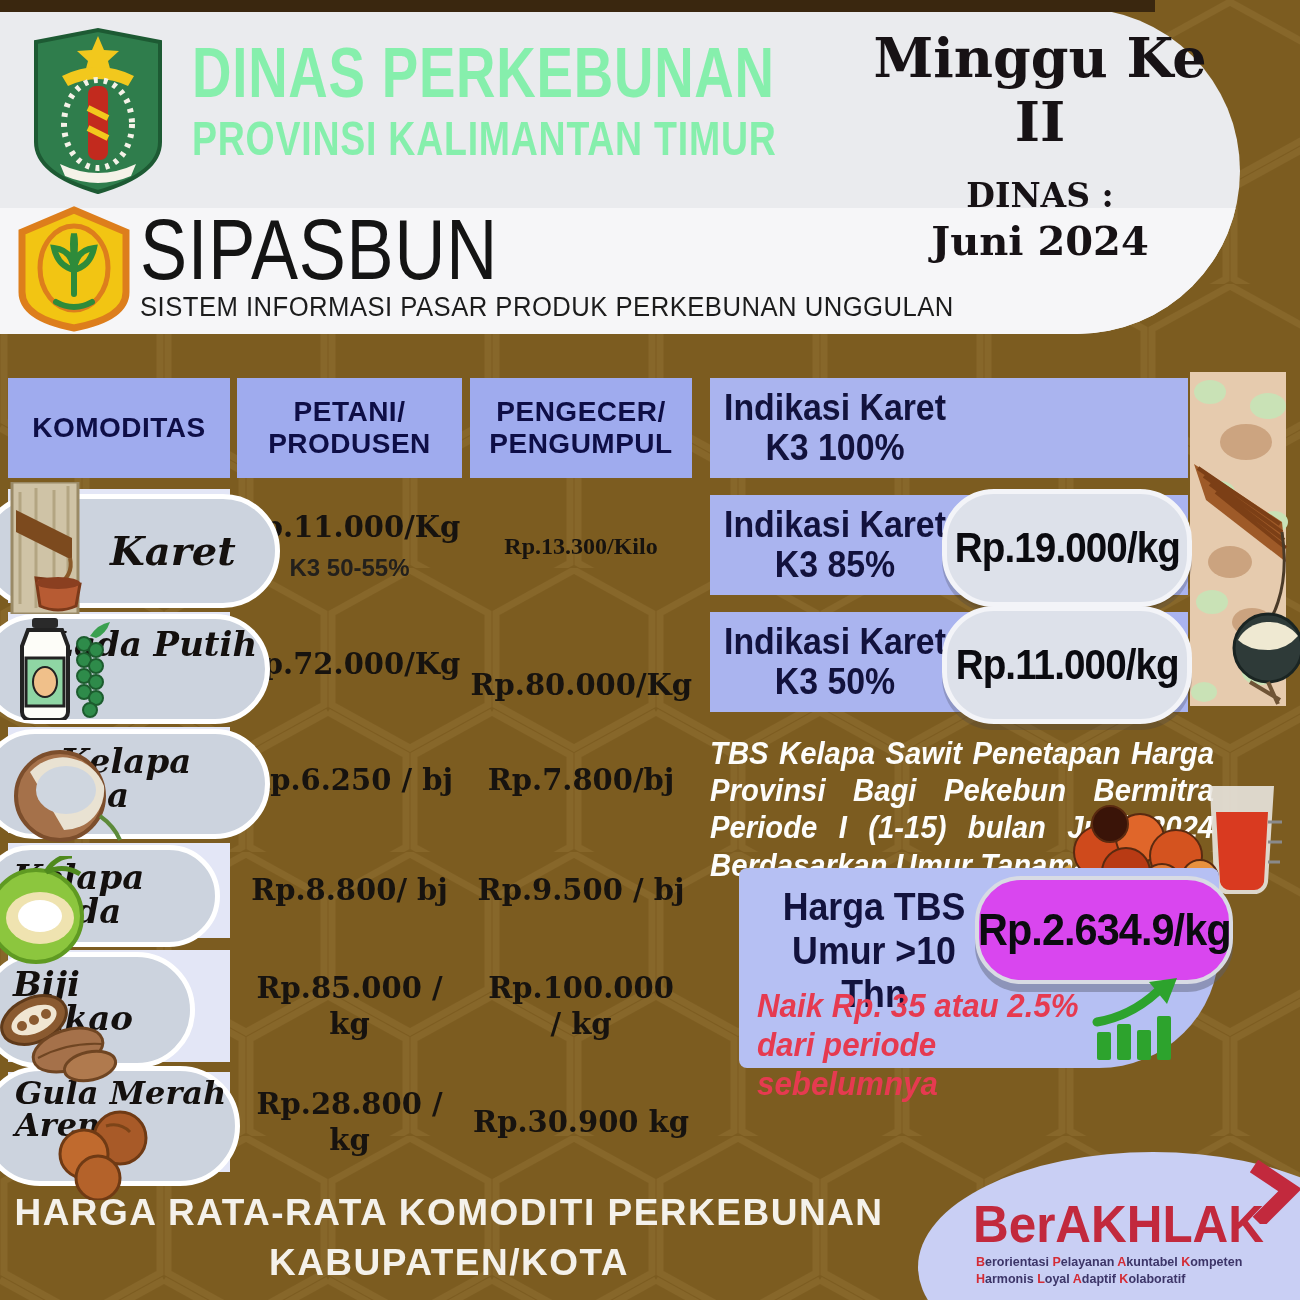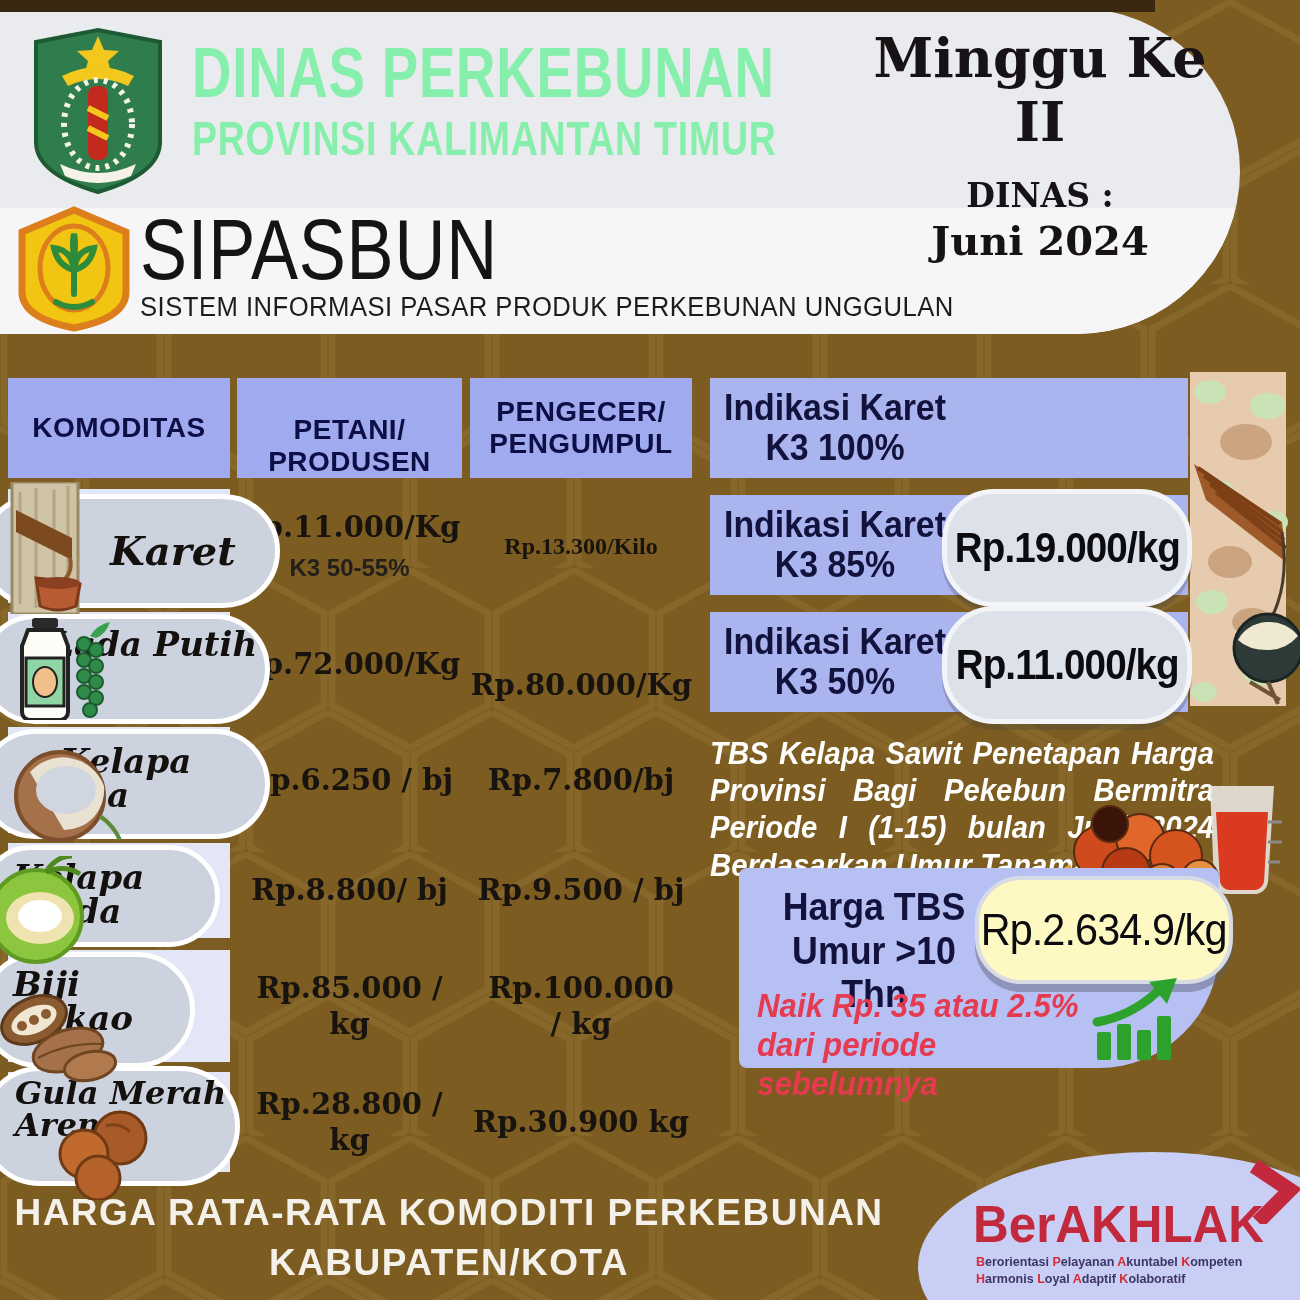--- a/index.html
+++ b/index.html
@@ -53,23 +53,23 @@
     display:flex;align-items:center;justify-content:center;color:#0b0b10;font-weight:700;font-size:42px;z-index:3;
     letter-spacing:-1px;}
   .pill span{transform:scaleX(.92);}
   .rubber-img{left:1190px;top:372px;z-index:1;}
   .tbs-par{left:710px;top:735px;width:525px;z-index:2;color:#fdfdfb;font-weight:700;font-style:italic;
     font-size:30.5px;line-height:1.22;text-align:justify;transform:scaleX(.96);transform-origin:left;}
   .palm-img{left:1040px;top:768px;z-index:2;}
   .tbsbox{left:710px;top:868px;width:480px;height:200px;background:#b6c0f3;border-radius:8px 8px 120px 8px;z-index:3;margin-left:29px;}
   .tbsbox .lbl{position:absolute;left:10px;top:18px;width:250px;text-align:center;color:#12123d;font-weight:700;
     font-size:38px;line-height:1.15;transform:scaleX(.94);}
-  .tbsbox .pricepill{position:absolute;right:-14px;top:8px;width:250px;height:100px;background:#fef9c3;
+  .tbsbox .pricepill{position:absolute;right:-14px;top:8px;width:250px;height:100px;background:#d946ef;
     border:4px solid #d8dbe4;border-radius:46px;box-shadow:0 8px 0 rgba(90,95,115,.45);
-    display:flex;align-items:center;justify-content:center;color:#0b0b10;font-weight:400;font-size:45px;letter-spacing:-1px;}
+    display:flex;align-items:center;justify-content:center;color:#0b0b10;font-weight:700;font-size:45px;letter-spacing:-1px;}
   .tbsbox .pricepill span{transform:scaleX(.92);}
   .naik{position:absolute;left:18px;top:118px;width:350px;color:#e63a50;font-weight:700;font-style:italic;
     font-size:34px;line-height:1.15;transform:scaleX(.92);transform-origin:left;}
   .chart-icon{position:absolute;right:28px;top:108px;}
   
   .footer-title{left:0px;top:1188px;width:880px;z-index:2;text-align:center;color:#f4f1ea;font-weight:700;
     font-size:37px;line-height:1.35;letter-spacing:1.5px;margin-left:9px;}
   .blob{left:918px;top:1152px;width:470px;height:230px;background:#c9cff4;border-radius:50%;z-index:2;}
   .brk-name{position:absolute;left:55px;top:42px;font-size:52px;font-weight:800;color:#c2293d;letter-spacing:0;
     transform:scaleX(.95);transform-origin:left;}
@@ -126,21 +126,21 @@
   <path d="M60 88 V52 M60 64 q-16 -4 -20 -22 q18 2 20 22 M60 64 q16 -4 20 -22 q-18 2 -20 22 M60 52 q-2 -16 0 -24 q2 8 0 24" fill="none" stroke="#2e8b3a" stroke-width="6" stroke-linecap="round"></path>
   <path d="M42 96 q18 10 36 0" fill="none" stroke="#2e8b3a" stroke-width="6" stroke-linecap="round"></path>
 </svg>
 
 <div class="abs sip-name">SIPASBUN</div>
 <div class="abs sip-sub">SISTEM INFORMASI PASAR PRODUK PERKEBUNAN UNGGULAN</div>
 
 <div class="hcell" style="left:8px;top:378px;width:222px;height:100px;">
   <div><span>KOMODITAS</span><br><span></span></div>
 </div>
-<div class="hcell" style="left:237px;top:378px;width:225px;height:100px;align-items:flex-end;">
+<div class="hcell" style="left:237px;top:378px;width:225px;height:100px;">
   <div><span>PETANI/</span><br><span>PRODUSEN</span></div>
 </div>
 <div class="hcell" style="left:470px;top:378px;width:222px;height:100px;">
   <div><span>PENGECER/</span><br><span>PENGUMPUL</span></div>
 </div>
 
 <div class="cell" style="left:8px;top:489px;width:222px;height:114px;"></div>
 <div class="namecap" style="left:-20px;top:494px;width:290px;height:104px;">
   <span class="nm" style="padding-left:125px;font-size:40px;">Karet</span>
 </div>

